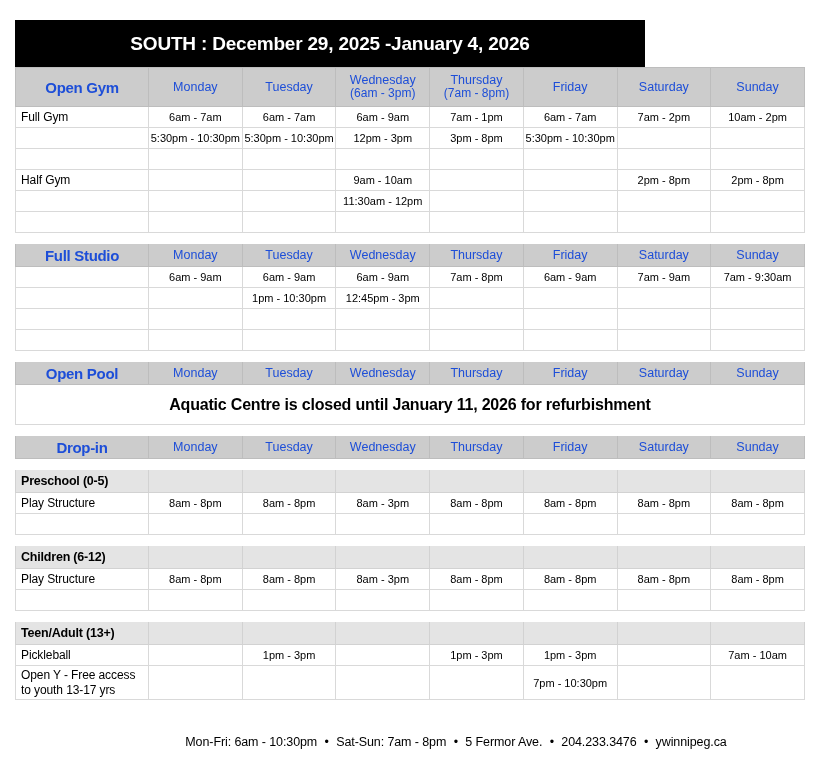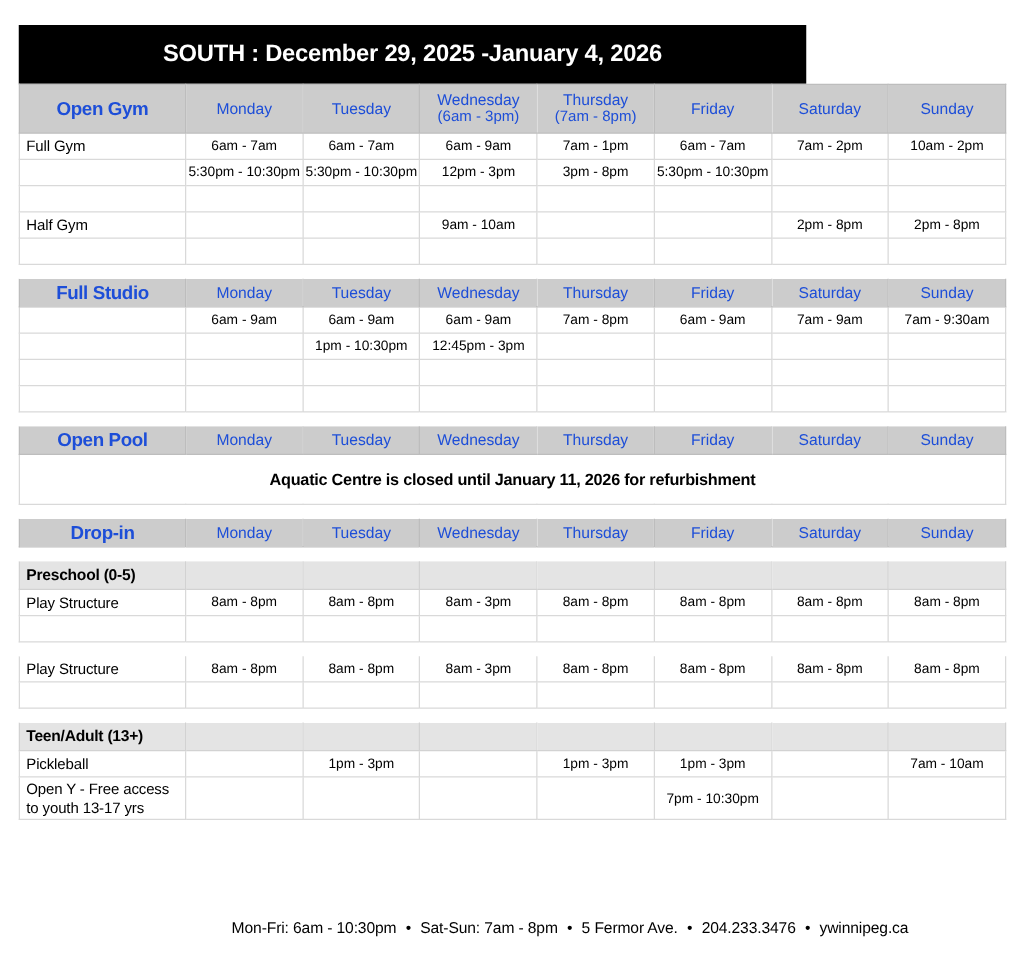--- a/index.html
+++ b/index.html
@@ -114,21 +114,21 @@
     border-left: 1px solid #ffffff;
     border-right: 1px solid #ffffff;
     border-top: 1px solid #ffffff;
     border-bottom: 1px solid #ffffff;
     background: #ffffff;
   }
 
   
   tr.notice-row td {
     height: 39px;
-    font-size: 13px;
+    font-size: 16px;
     font-weight: bold;
     letter-spacing: -0.2px;
   }
 
   
   .footer {
     position: absolute;
     left: 0;
     top: 735px;
     width: 816px;
@@ -224,20 +224,30 @@
           <td>9am - 10am</td>
           <td></td>
           <td></td>
           <td>2pm - 8pm</td>
           <td>2pm - 8pm</td>
         </tr>
         <tr>
           <td class="act-label"></td>
           <td></td>
           <td></td>
+          <td>11:30am - 12pm</td>
+          <td></td>
+          <td></td>
+          <td></td>
+          <td></td>
+        </tr>
+        <tr>
+          <td class="act-label"></td>
+          <td></td>
+          <td></td>
           <td></td>
           <td></td>
           <td></td>
           <td></td>
           <td></td>
         </tr>
         <tr class="spacer">
           <td></td>
           <td></td>
           <td></td>
@@ -425,20 +435,30 @@
         <tr class="spacer">
           <td></td>
           <td></td>
           <td></td>
           <td></td>
           <td></td>
           <td></td>
           <td></td>
           <td></td>
         </tr>
+        <tr class="cat-head">
+          <td class="cat-title">Children (6-12)</td>
+          <td></td>
+          <td></td>
+          <td></td>
+          <td></td>
+          <td></td>
+          <td></td>
+          <td></td>
+        </tr>
         <tr>
           <td class="act-label">Play Structure</td>
           <td>8am - 8pm</td>
           <td>8am - 8pm</td>
           <td>8am - 3pm</td>
           <td>8am - 8pm</td>
           <td>8am - 8pm</td>
           <td>8am - 8pm</td>
           <td>8am - 8pm</td>
         </tr>

